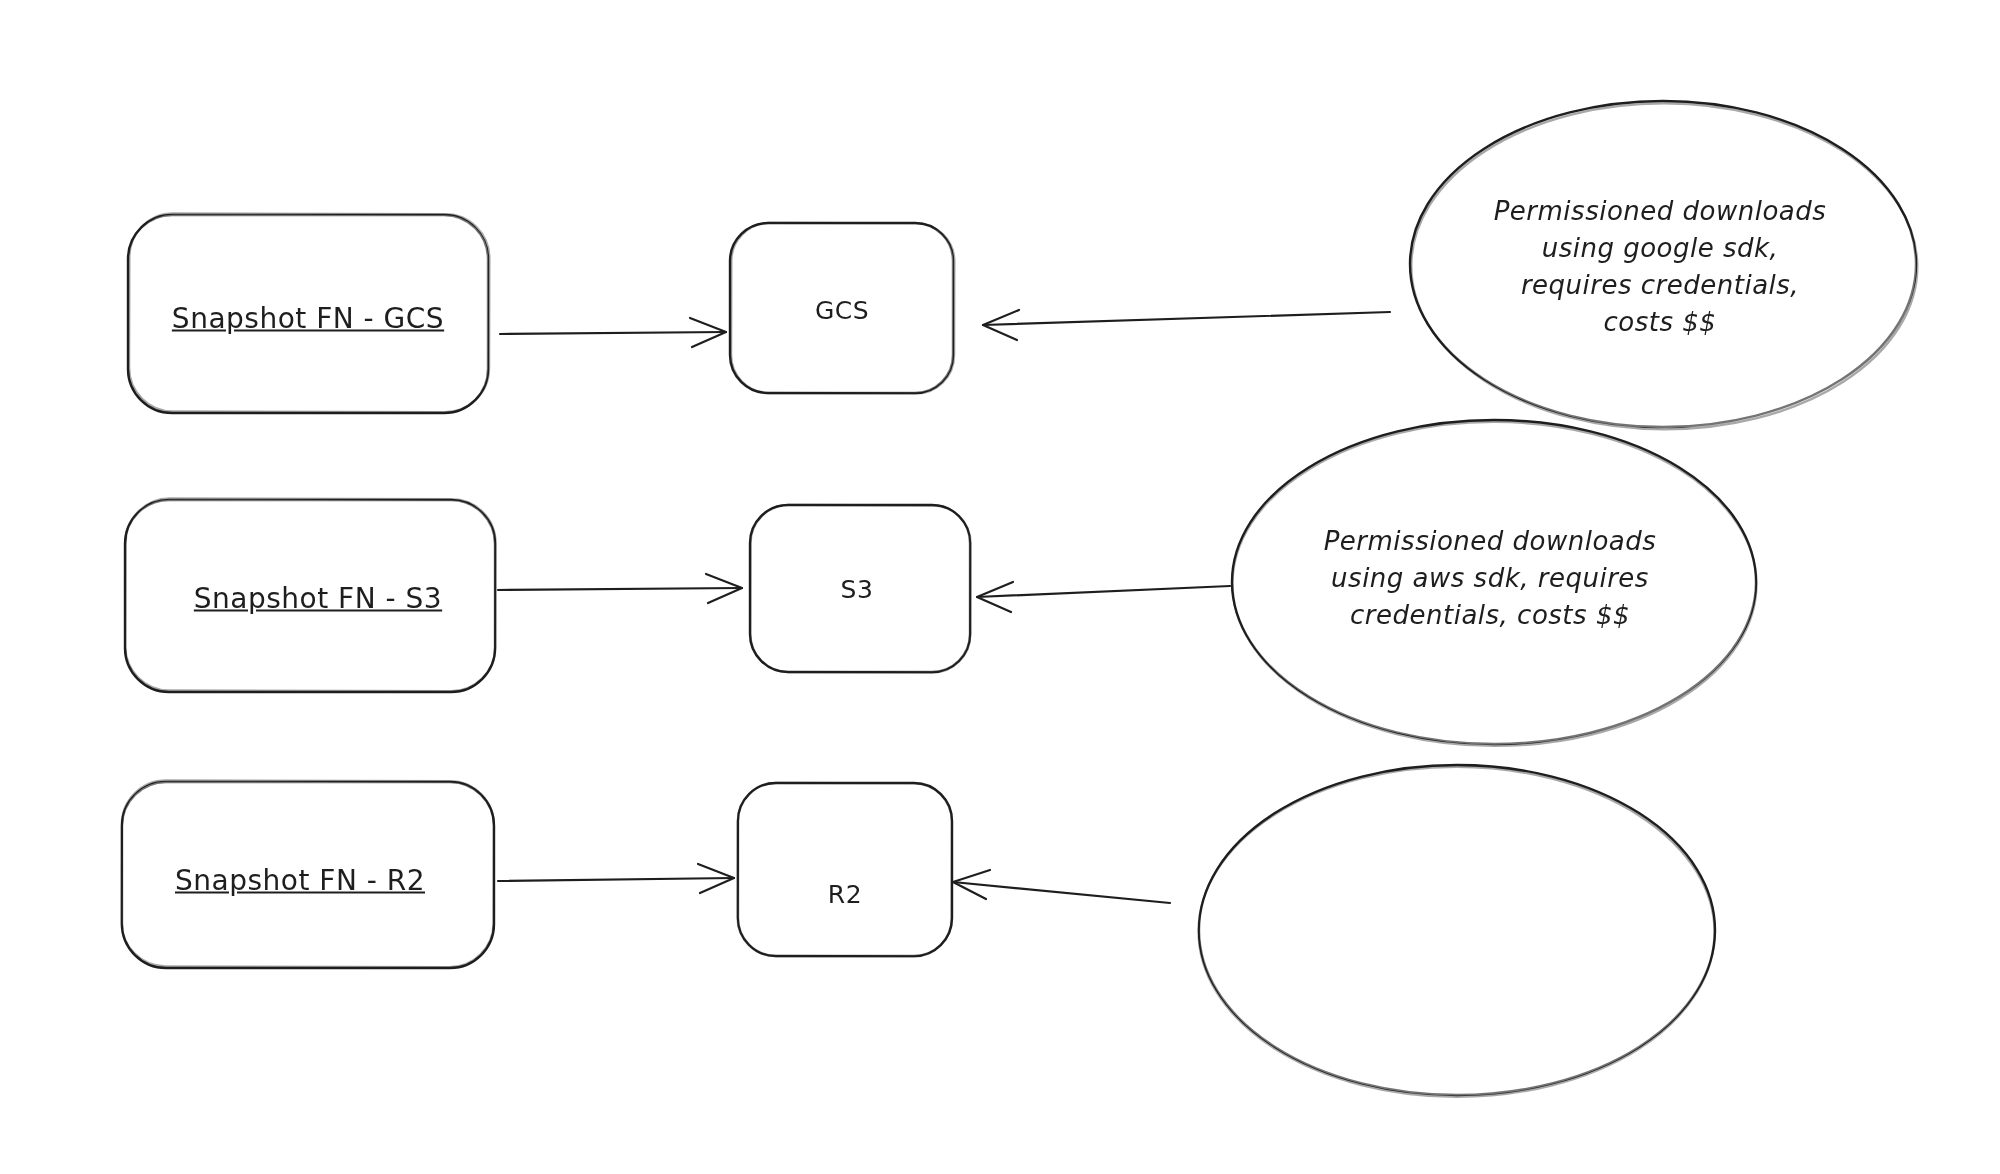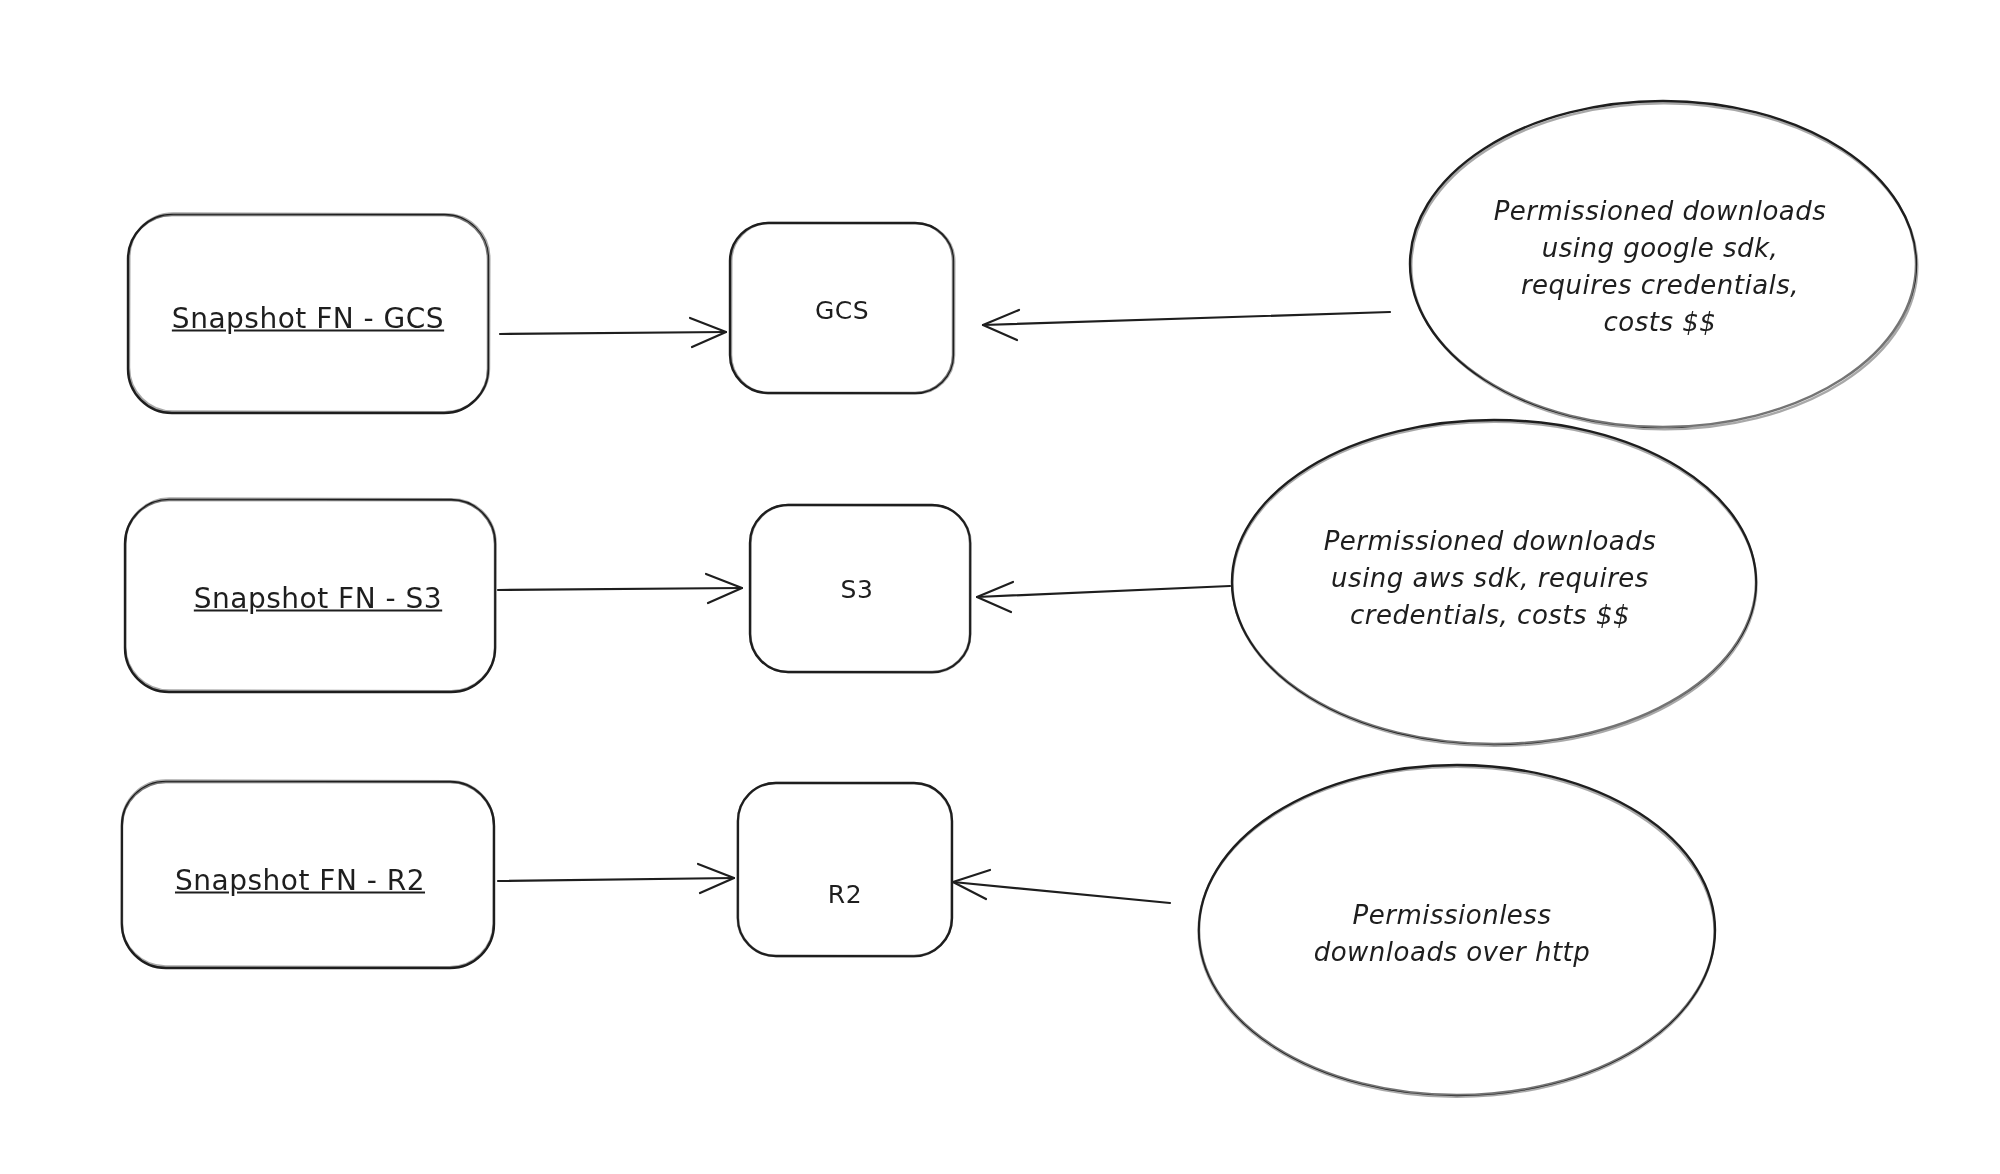--- a/index.html
+++ b/index.html
@@ -119,16 +119,14 @@
 costs $$</div>
 
   <div class="label node-label" style="left:318px; top:598px;">Snapshot FN - S3</div>
   <div class="label target-label" style="left:857px; top:581px;margin-top:8px;">S3</div>
   <div class="label note-label" style="left:1490px; top:578px;">Permissioned downloads
 using aws sdk, requires
 credentials, costs $$</div>
 
   <div class="label node-label" style="left:300px; top:880px;">Snapshot FN - R2</div>
   <div class="label target-label" style="left:845px; top:870px;margin-top:24px;">R2</div>
-  <div class="label note-label" style="left:1452px; top:934px;">Permissionless
-downloads over http</div>
 
 </div>
 
 </body></html>

